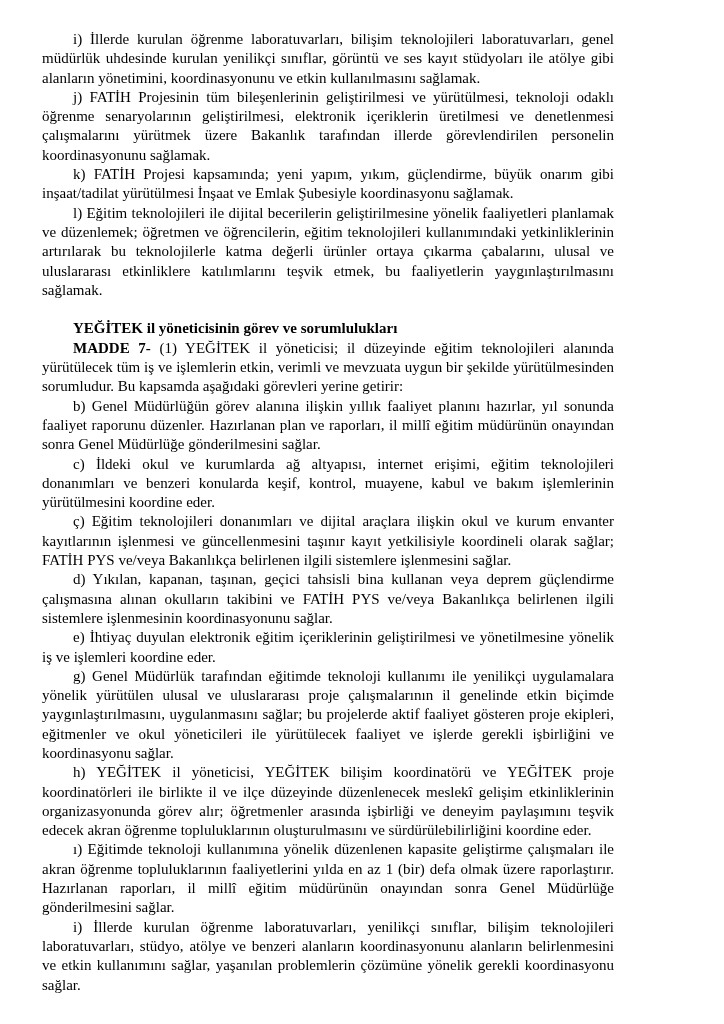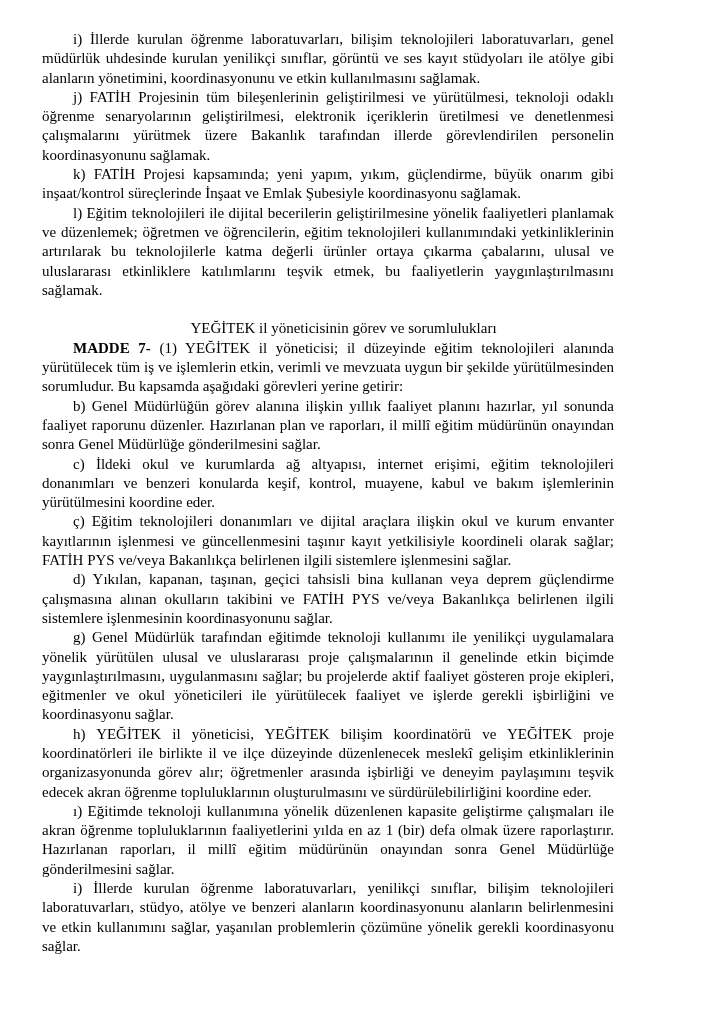--- a/index.html
+++ b/index.html
@@ -19,49 +19,50 @@
     font-size: 15px;
     line-height: 19.3px;
     overflow: hidden;
   }
   .para {
     margin: 0;
     text-align: justify;
     text-indent: 31px;
   }
   .heading {
-    font-weight: normal;
-    text-align: center;
+    font-weight: bold;
+    text-align: left;
   }
   .bold {
     font-weight: bold;
     margin-top: 17px;
   }
   .blank-line {
     height: 19.3px;
   }
 </style>
 </head>
 <body>
 
 <div class="page">
 
   <p class="para">i) İllerde kurulan öğrenme laboratuvarları, bilişim teknolojileri laboratuvarları, genel müdürlük uhdesinde kurulan yenilikçi sınıflar, görüntü ve ses kayıt stüdyoları ile atölye gibi alanların yönetimini, koordinasyonunu ve etkin kullanılmasını sağlamak.</p>
   <p class="para">j) FATİH Projesinin tüm bileşenlerinin geliştirilmesi ve yürütülmesi, teknoloji odaklı öğrenme senaryolarının geliştirilmesi, elektronik içeriklerin üretilmesi ve denetlenmesi çalışmalarını yürütmek üzere Bakanlık tarafından illerde görevlendirilen personelin koordinasyonunu sağlamak.</p>
-  <p class="para">k) FATİH Projesi kapsamında; yeni yapım, yıkım, güçlendirme, büyük onarım gibi inşaat/kontrol süreçlerinde İnşaat ve Emlak Şubesiyle koordinasyonu sağlamak.</p>
+  <p class="para">k) FATİH Projesi kapsamında; yeni yapım, yıkım, güçlendirme, büyük onarım gibi inşaat/tadilat yürütülmesi İnşaat ve Emlak Şubesiyle koordinasyonu sağlamak.</p>
   <p class="para">l) Eğitim teknolojileri ile dijital becerilerin geliştirilmesine yönelik faaliyetleri planlamak ve düzenlemek; öğretmen ve öğrencilerin, eğitim teknolojileri kullanımındaki yetkinliklerinin artırılarak bu teknolojilerle katma değerli ürünler ortaya çıkarma çabalarını, ulusal ve uluslararası etkinliklere katılımlarını teşvik etmek, bu faaliyetlerin yaygınlaştırılmasını sağlamak.</p>
 
   <div class="blank-line"></div>
 
   <p class="para heading">YEĞİTEK il yöneticisinin görev ve sorumlulukları</p>
 
   <p class="para"><span class="bold">MADDE 7-</span> <span>(1) YEĞİTEK il yöneticisi; il düzeyinde eğitim teknolojileri alanında yürütülecek tüm iş ve işlemlerin etkin, verimli ve mevzuata uygun bir şekilde yürütülmesinden sorumludur. Bu kapsamda aşağıdaki görevleri yerine getirir:</span></p>
 
   <p class="para">b) Genel Müdürlüğün görev alanına ilişkin yıllık faaliyet planını hazırlar, yıl sonunda faaliyet raporunu düzenler.  Hazırlanan plan ve raporları, il millî eğitim müdürünün onayından sonra Genel Müdürlüğe gönderilmesini sağlar.</p>
   <p class="para">c) İldeki okul ve kurumlarda ağ altyapısı, internet erişimi, eğitim teknolojileri donanımları ve benzeri konularda keşif, kontrol, muayene, kabul ve bakım işlemlerinin yürütülmesini koordine eder.</p>
   <p class="para">ç) Eğitim teknolojileri donanımları ve dijital araçlara ilişkin okul ve kurum envanter kayıtlarının işlenmesi ve güncellenmesini taşınır kayıt yetkilisiyle koordineli olarak sağlar; FATİH PYS ve/veya Bakanlıkça belirlenen ilgili sistemlere işlenmesini sağlar.</p>
   <p class="para">d) Yıkılan, kapanan, taşınan, geçici tahsisli bina kullanan veya deprem güçlendirme çalışmasına alınan okulların takibini ve FATİH PYS ve/veya Bakanlıkça belirlenen ilgili sistemlere işlenmesinin koordinasyonunu sağlar.</p>
+  <p class="para">e) İhtiyaç duyulan elektronik eğitim içeriklerinin geliştirilmesi ve yönetilmesine yönelik iş ve işlemleri koordine eder.</p>
   <p class="para">g) Genel Müdürlük tarafından eğitimde teknoloji kullanımı ile yenilikçi uygulamalara yönelik yürütülen ulusal ve uluslararası proje çalışmalarının il genelinde etkin biçimde yaygınlaştırılmasını, uygulanmasını sağlar; bu projelerde aktif faaliyet gösteren proje ekipleri, eğitmenler ve okul yöneticileri ile yürütülecek faaliyet ve işlerde gerekli işbirliğini ve koordinasyonu sağlar.</p>
   <p class="para">h) YEĞİTEK il yöneticisi, YEĞİTEK bilişim koordinatörü ve YEĞİTEK proje koordinatörleri ile birlikte il ve ilçe düzeyinde düzenlenecek meslekî gelişim etkinliklerinin organizasyonunda görev alır; öğretmenler arasında işbirliği ve deneyim paylaşımını teşvik edecek akran öğrenme topluluklarının oluşturulmasını ve sürdürülebilirliğini koordine eder.</p>
   <p class="para">ı) Eğitimde teknoloji kullanımına yönelik düzenlenen kapasite geliştirme çalışmaları ile akran öğrenme topluluklarının faaliyetlerini yılda en az 1 (bir) defa olmak üzere raporlaştırır. Hazırlanan raporları, il millî eğitim müdürünün onayından sonra Genel Müdürlüğe gönderilmesini sağlar.</p>
   <p class="para">i) İllerde kurulan öğrenme laboratuvarları, yenilikçi sınıflar, bilişim teknolojileri laboratuvarları, stüdyo, atölye ve benzeri alanların koordinasyonunu alanların belirlenmesini ve etkin kullanımını sağlar, yaşanılan problemlerin çözümüne yönelik gerekli koordinasyonu sağlar.</p>
 
 </div>
 
 </body></html>

